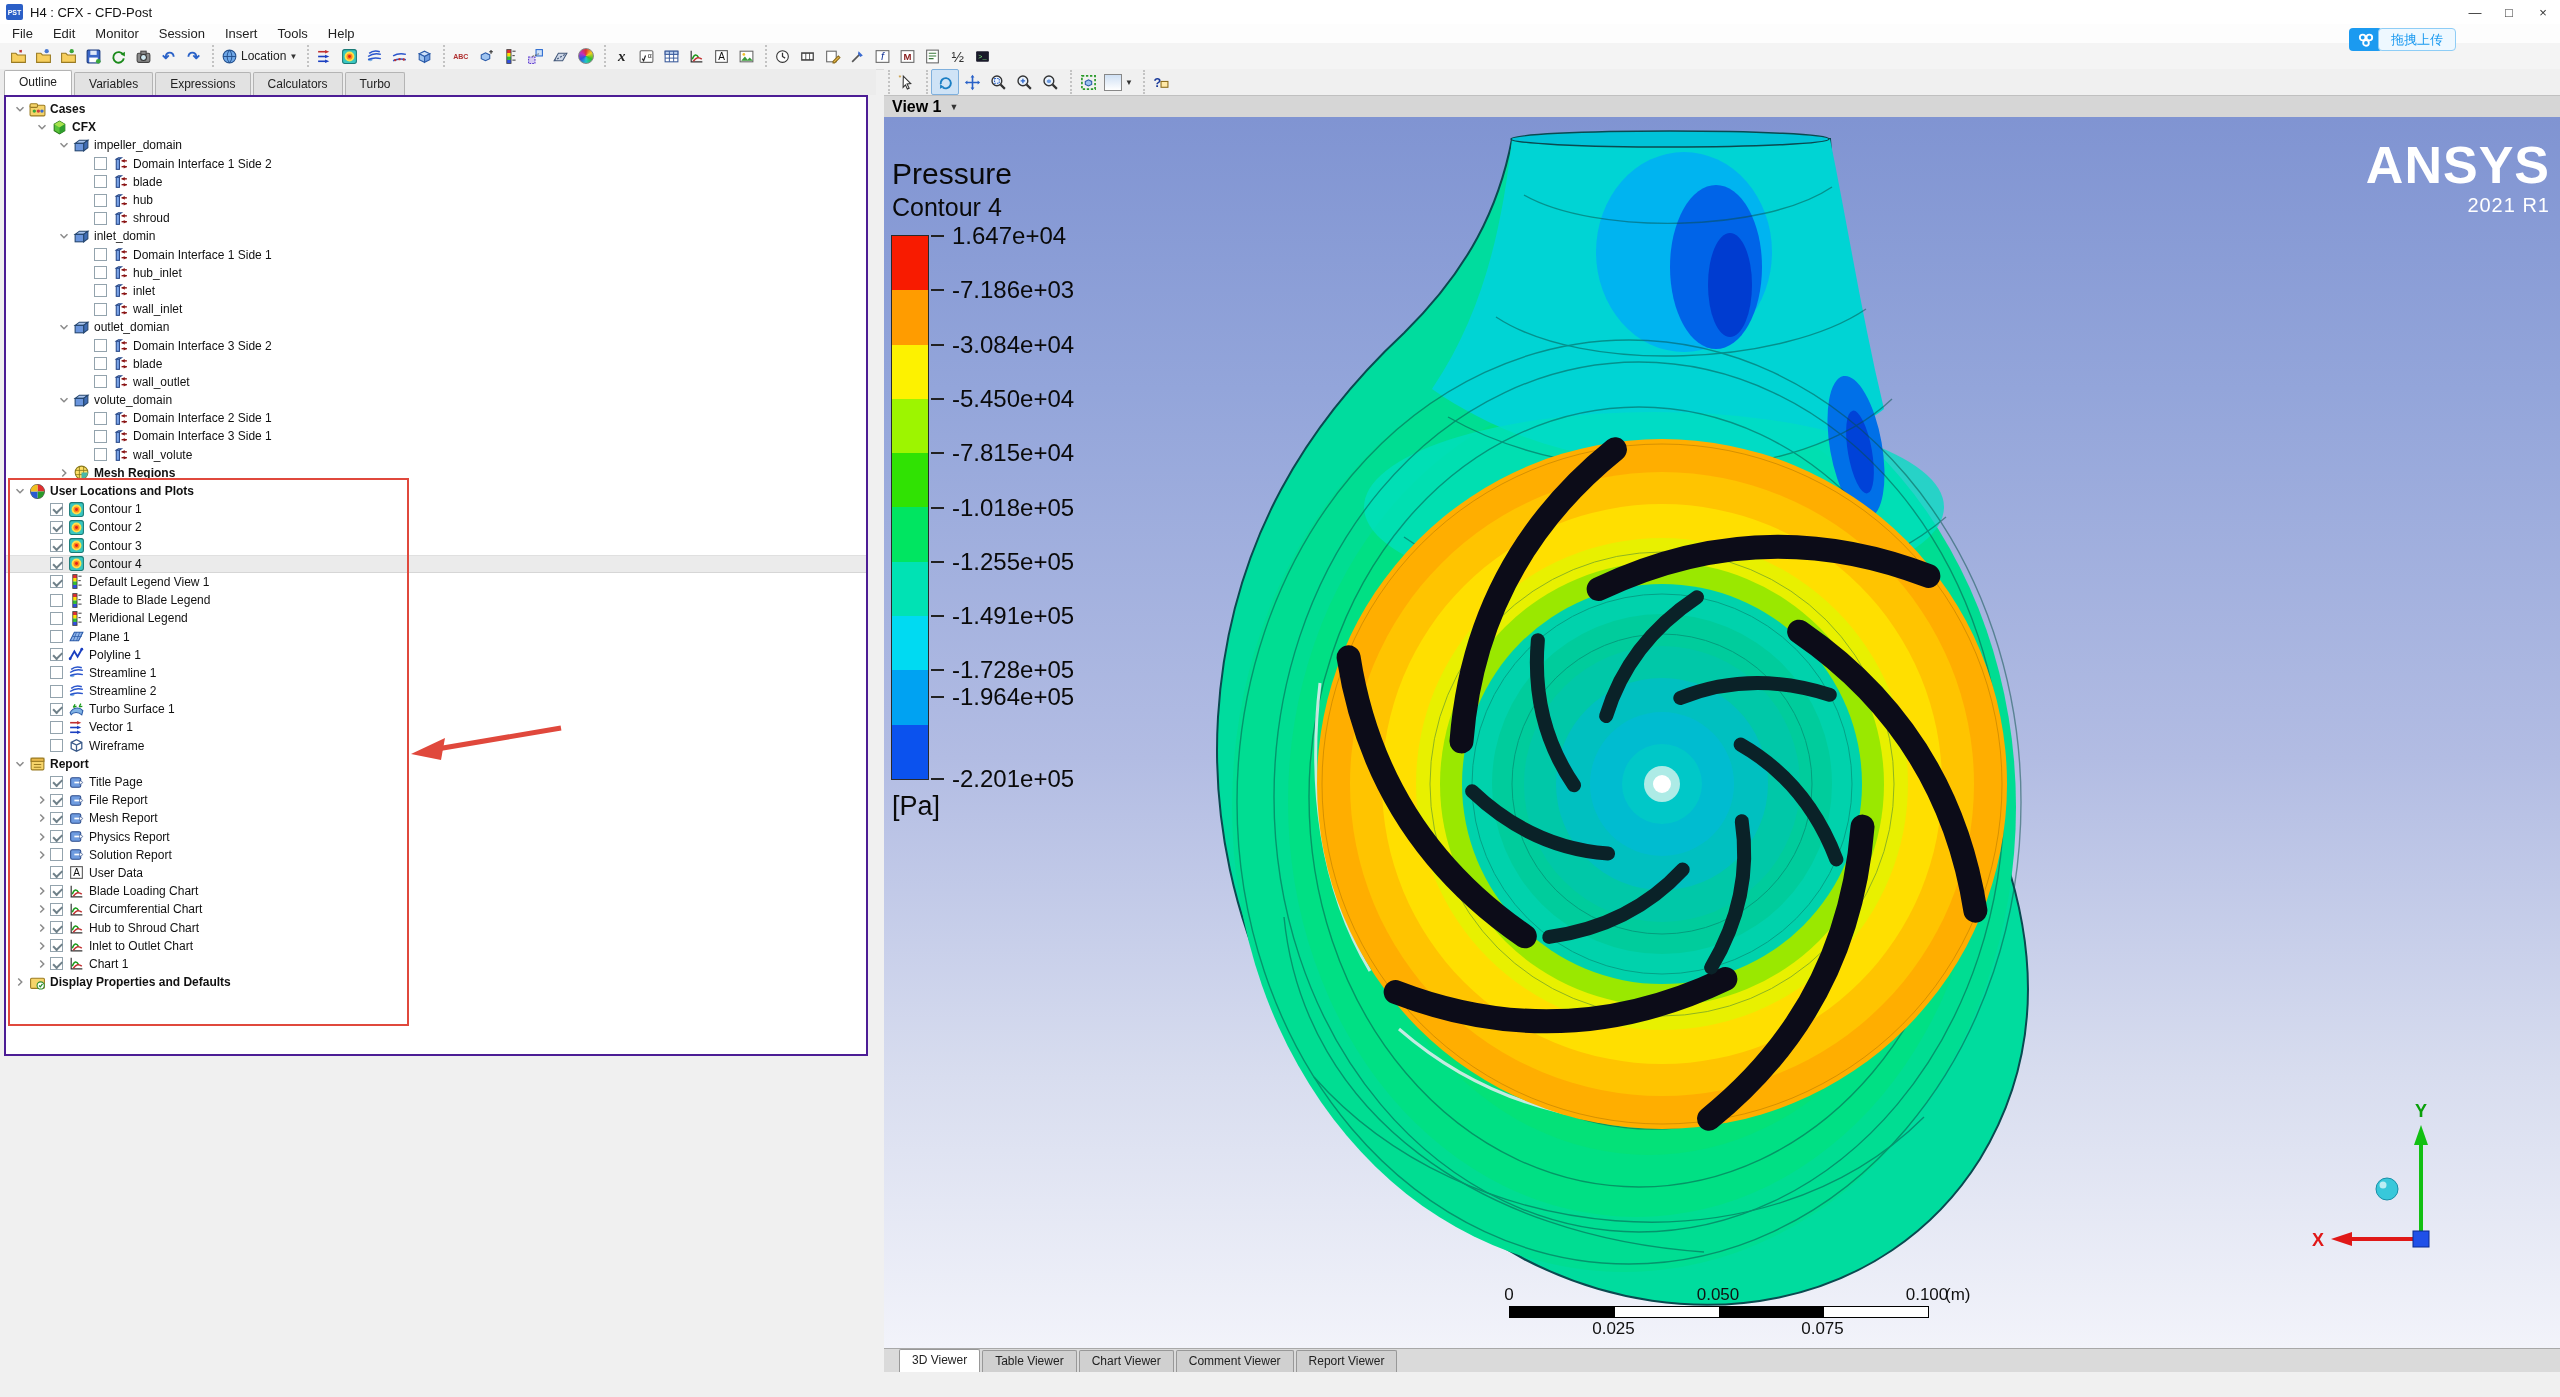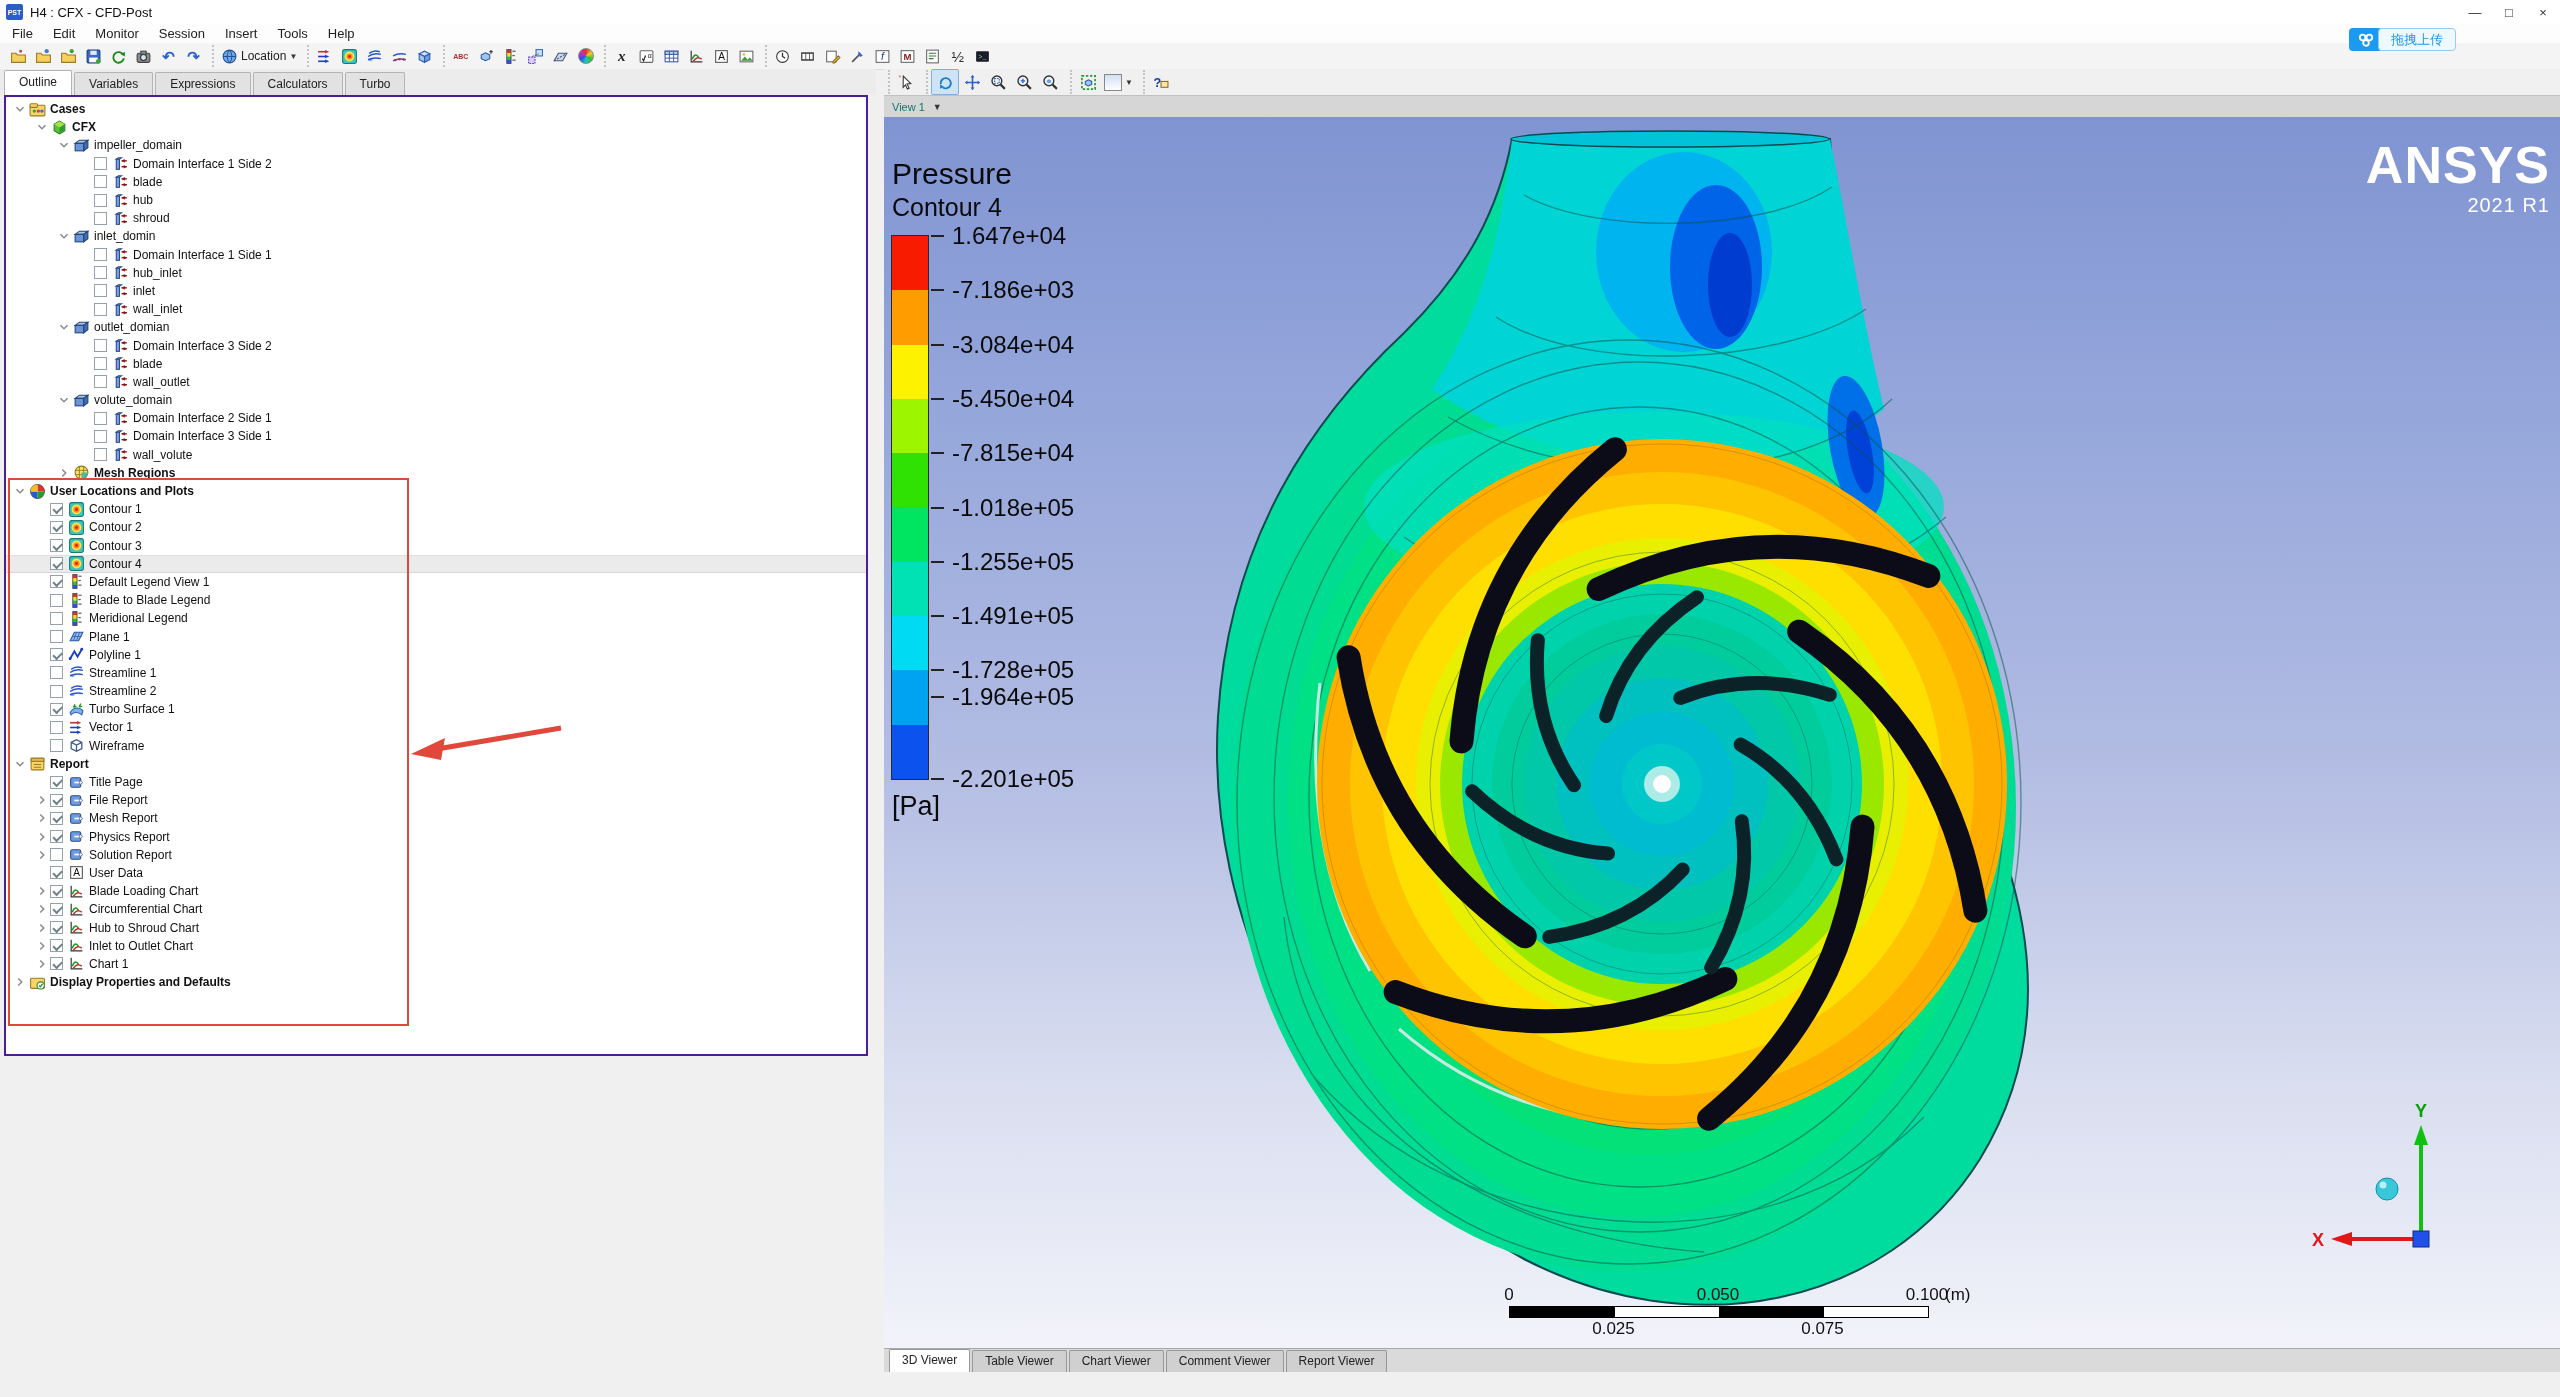--- a/index.html
+++ b/index.html
@@ -48,21 +48,21 @@
   .annot-rect{position:absolute;left:8px;top:478px;width:397px;height:544px;border:2px solid #e0483c;pointer-events:none;z-index:6;}
   .annot-arrow{position:absolute;left:403px;top:722px;pointer-events:none;z-index:6;}
 
   
   .vtoolbar{position:absolute;left:884px;top:69px;width:1676px;height:26px;background:#f0f0f0;display:flex;align-items:center;}
   .vgroup{display:flex;align-items:center;height:24px;border-left:2px dotted #c3c3c3;margin-left:4px;padding:0 3px;}
   .vbtn{width:26px;height:24px;display:flex;align-items:center;justify-content:center;border-radius:2px;}
   .vbtn.active{background:#cfe3f6;border:1px solid #7fb0dd;}
   .bgsq{width:16px;height:15px;border:1px solid #888;background:linear-gradient(180deg,#cfe0f4,#ffffff);}
   .viewbar{position:absolute;left:884px;top:95px;width:1676px;height:22px;background:#d6d6d6;border-top:1px solid #c0c0c0;display:flex;align-items:center;}
-  .vlabel{font-weight:normal;font-size:11px;color:#0f766e;margin-left:8px;}
+  .vlabel{font-weight:bold;font-size:16px;color:#000000;margin-left:8px;}
   .viewbar .caret{margin-left:8px;font-size:9px;}
 
   .viewport{position:absolute;left:884px;top:117px;width:1676px;height:1231px;overflow:hidden;
     background:linear-gradient(180deg,#8094d2 0%,#93a5da 22%,#b2bce3 52%,#d8ddef 78%,#f2f3fa 100%);}
   #scene{position:absolute;left:0;top:0;}
 
   
   .legend{position:absolute;left:8px;top:40px;color:#0a0a0a;}
   .legend-title{font-size:30px;}
   .legend-sub{font-size:25px;margin-top:2px;}
@@ -80,21 +80,21 @@
   .ansys-ver{font-size:20px;margin-top:3px;letter-spacing:1px;}
 
   
   .scalebar{position:absolute;left:625px;top:1168px;width:500px;height:54px;color:#111;}
   .scalebar span{position:absolute;font-size:17px;}
   .sb-bar{position:absolute;left:0;top:21px;width:418px;height:10px;border:1px solid #000;display:flex;background:#fff;}
   .sb-seg{flex:1;}
   .sb-seg.k{background:#000;}
 
   
-  .vtabs{position:absolute;left:884px;top:1348px;width:1676px;height:24px;background:#dadada;border-top:1px solid #a8a8a8;display:flex;align-items:flex-end;padding-left:5px;box-sizing:border-box;}
+  .vtabs{position:absolute;left:884px;top:1348px;width:1676px;height:24px;background:#dadada;border-top:1px solid #a8a8a8;display:flex;align-items:flex-end;padding-left:15px;box-sizing:border-box;}
   .vtab{font-size:12px;color:#222;background:#d0d0d0;border:1px solid #989898;border-bottom:none;padding:3px 12px 4px;margin-right:2px;border-radius:2px 2px 0 0;}
   .vtab.active{background:#ffffff;padding-bottom:5px;}
 
   
   .upload{position:absolute;left:2349px;top:28px;height:23px;display:flex;z-index:9;}
   .upload-ic{width:33px;background:#1b9af0;border-radius:4px;display:flex;align-items:center;justify-content:center;flex:none;}
   .upload-label{border:1px solid #8ecdf6;background:#eef8ff;color:#1b9af0;font-size:13px;display:flex;align-items:center;padding:0 12px;border-radius:4px;margin-left:-4px;}
 </style>
 </head>
 <body>

